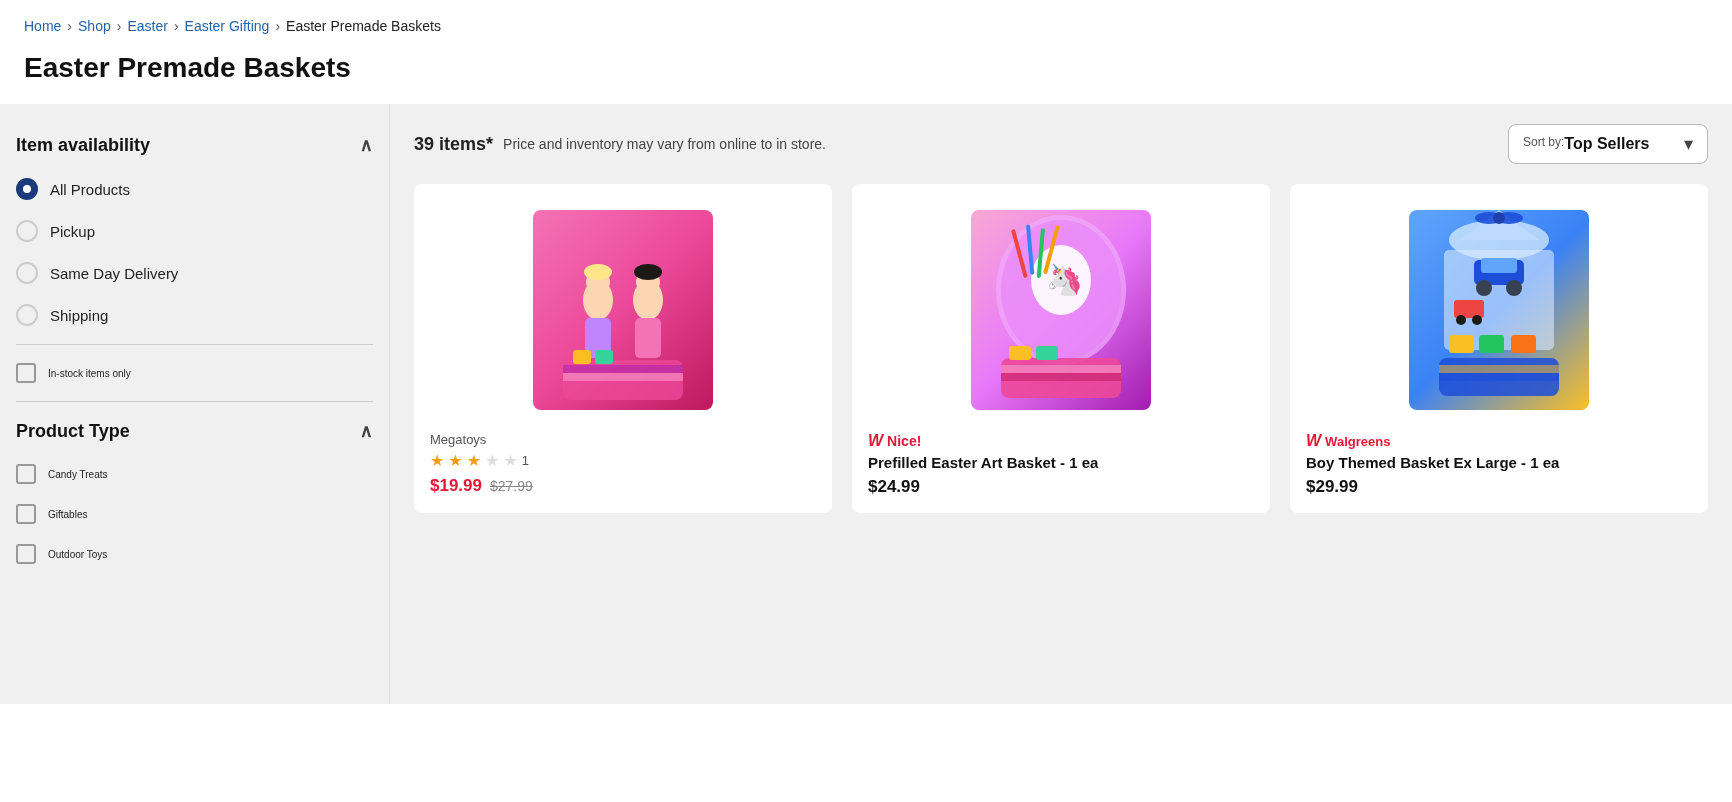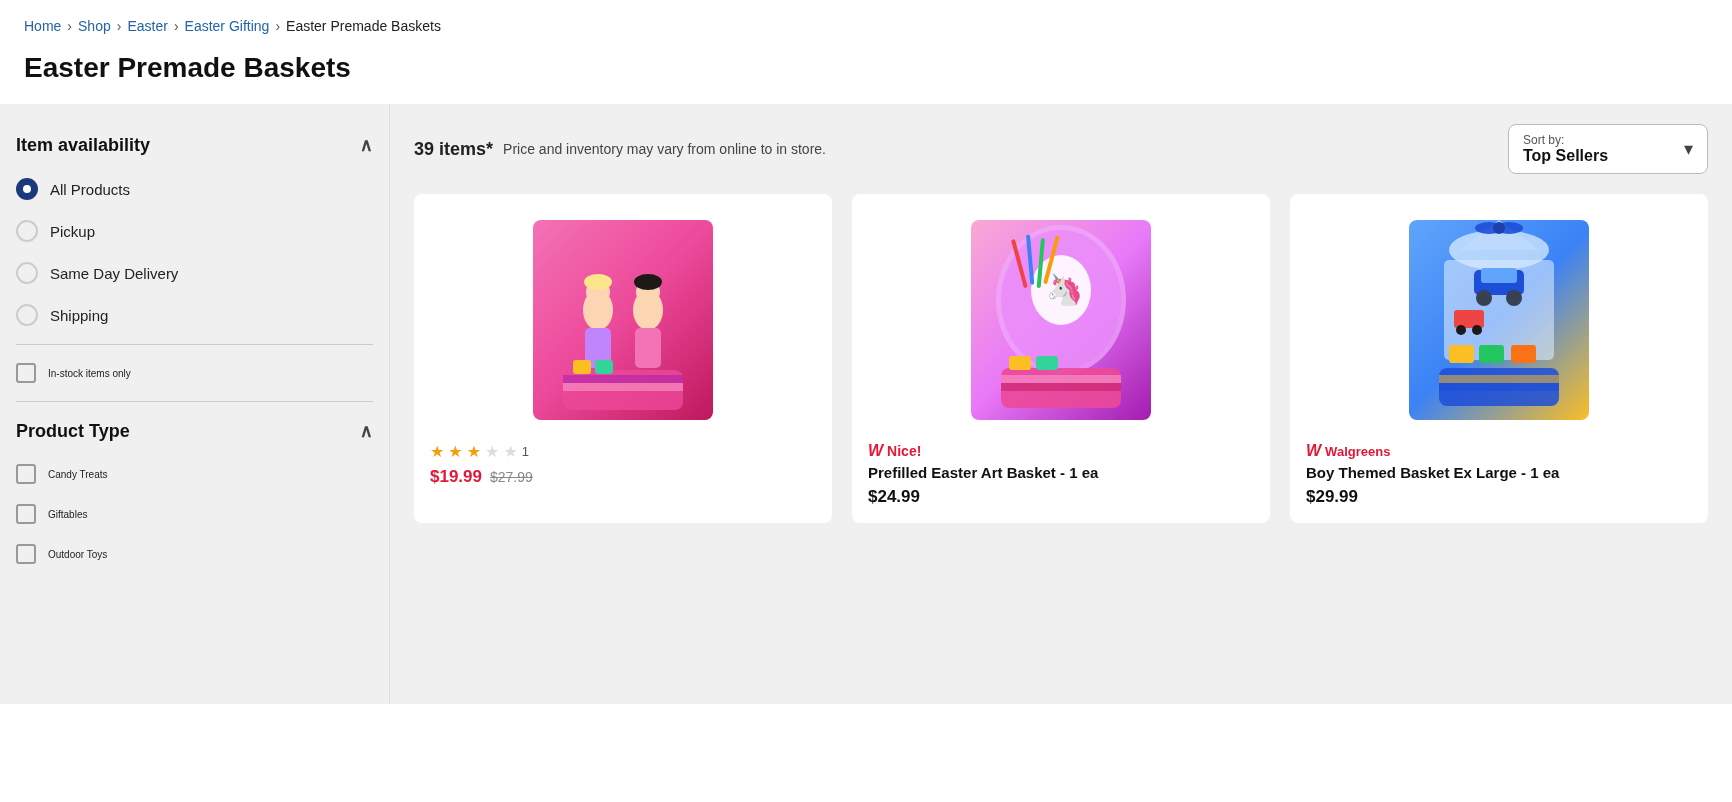--- a/index.html
+++ b/index.html
@@ -101,21 +101,21 @@
 
     
     .sort-select-wrapper {
       display: flex; align-items: center; gap: 0;
       border: 1.5px solid #bbb; border-radius: 8px;
       background: #fff; padding: 8px 14px;
       min-width: 200px; cursor: pointer;
     }
     .sort-label-text { font-size: 12px; color: #555; }
     .sort-value-text { font-size: 16px; font-weight: 700; color: #111; }
-    .sort-content { display: flex; flex-direction: column; flex: 1; }
+    .sort-content { display: flex; flex-direction: row; flex: 1; }
     .sort-chevron { font-size: 18px; color: #444; margin-left: 10px; }
 
     
     .product-grid {
       display: grid;
       grid-template-columns: repeat(3, 1fr);
       gap: 20px;
     }
 
     .product-card {
@@ -288,20 +288,21 @@
               <ellipse cx="105" cy="90" rx="15" ry="20" fill="#fcd5b3"></ellipse>
               <rect x="92" y="108" width="26" height="40" rx="5" fill="#f472b6"></rect>
               <ellipse cx="105" cy="72" rx="12" ry="12" fill="#fcd5b3"></ellipse>
               <ellipse cx="105" cy="62" rx="14" ry="8" fill="#1c1917"></ellipse>
 
               <rect x="30" y="140" width="18" height="14" rx="3" fill="#fbbf24"></rect>
               <rect x="52" y="140" width="18" height="14" rx="3" fill="#34d399"></rect>
             </svg>
           </div>
         </div>
+        <div class="product-brand">Megatoys</div>
         <div class="stars">
           <span class="star">★</span>
           <span class="star">★</span>
           <span class="star">★</span>
           <span class="star empty">★</span>
           <span class="star empty">★</span>
           <span class="review-count">1</span>
         </div>
         <div class="price-row">
           <span class="price-sale">$19.99</span>

